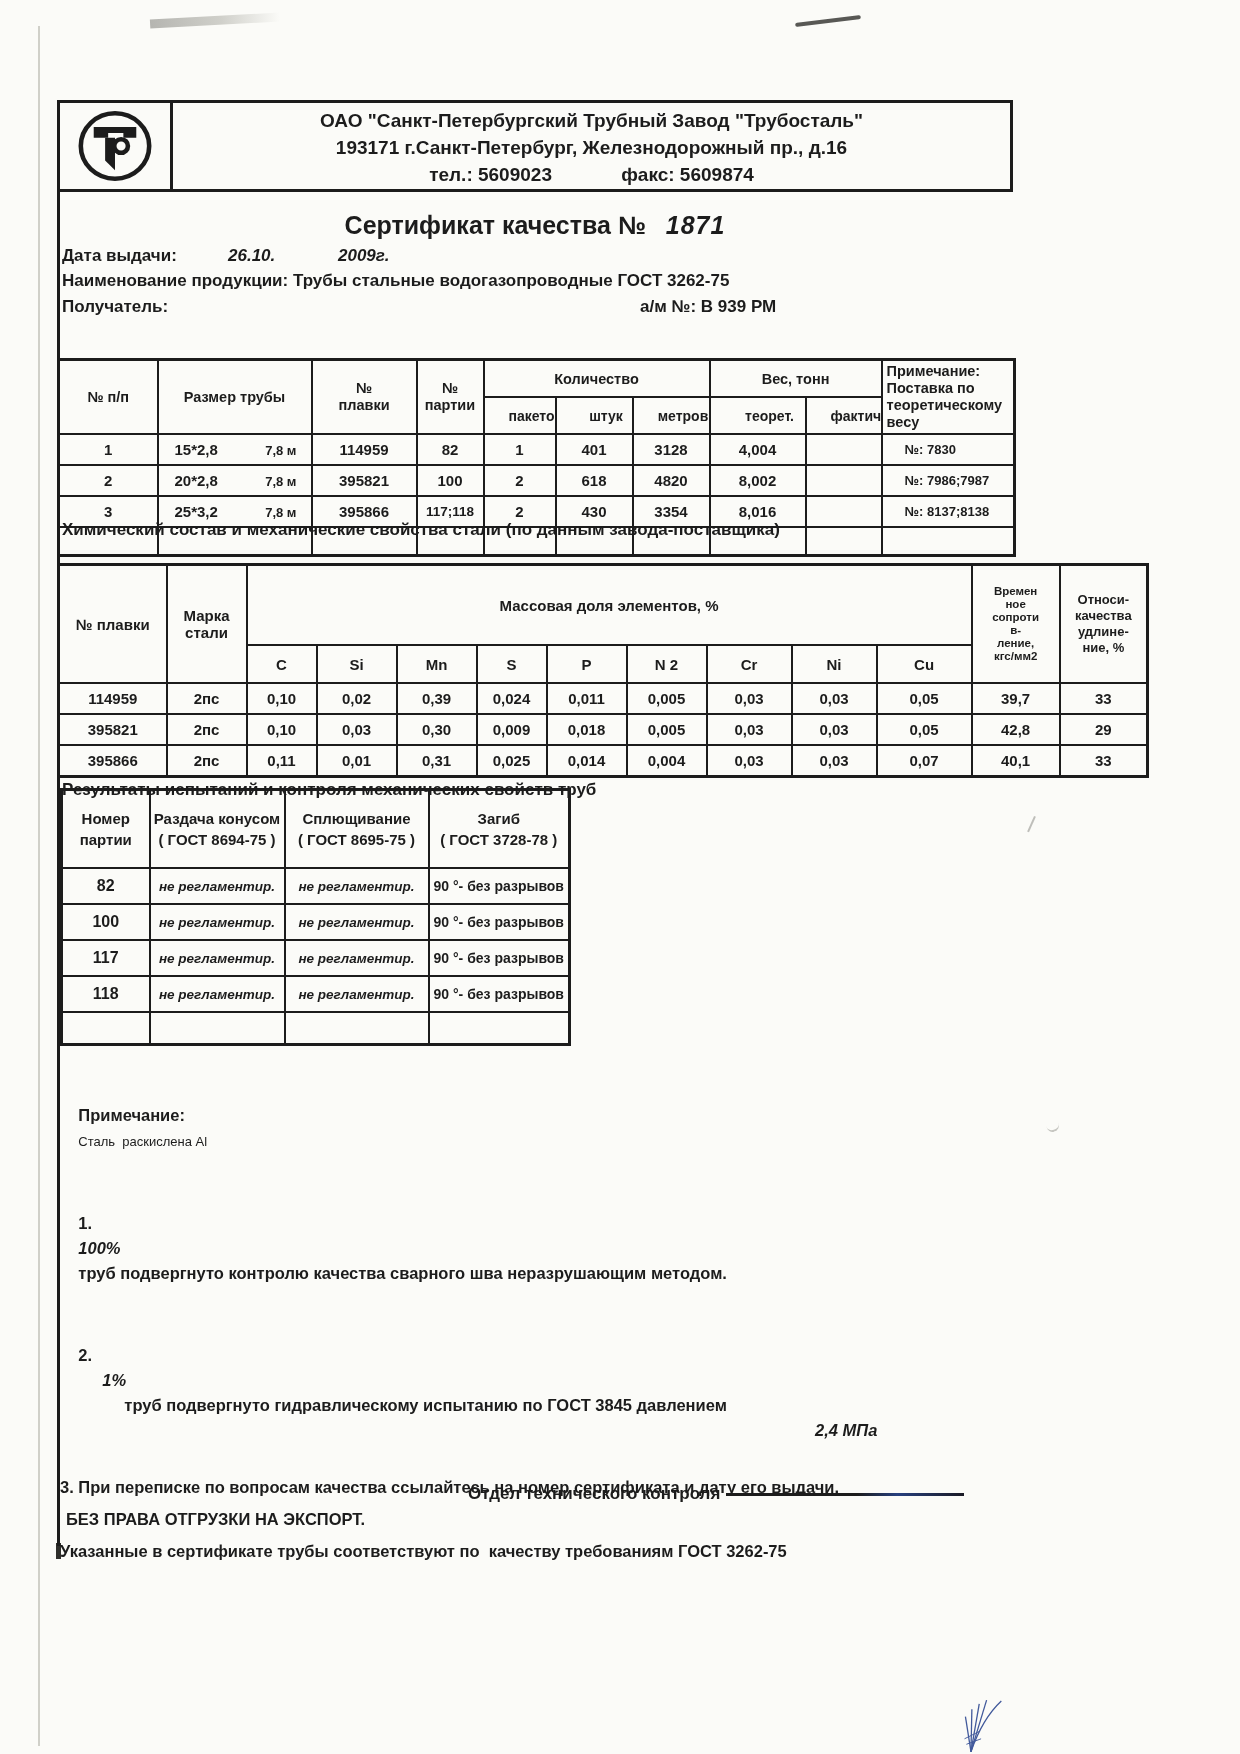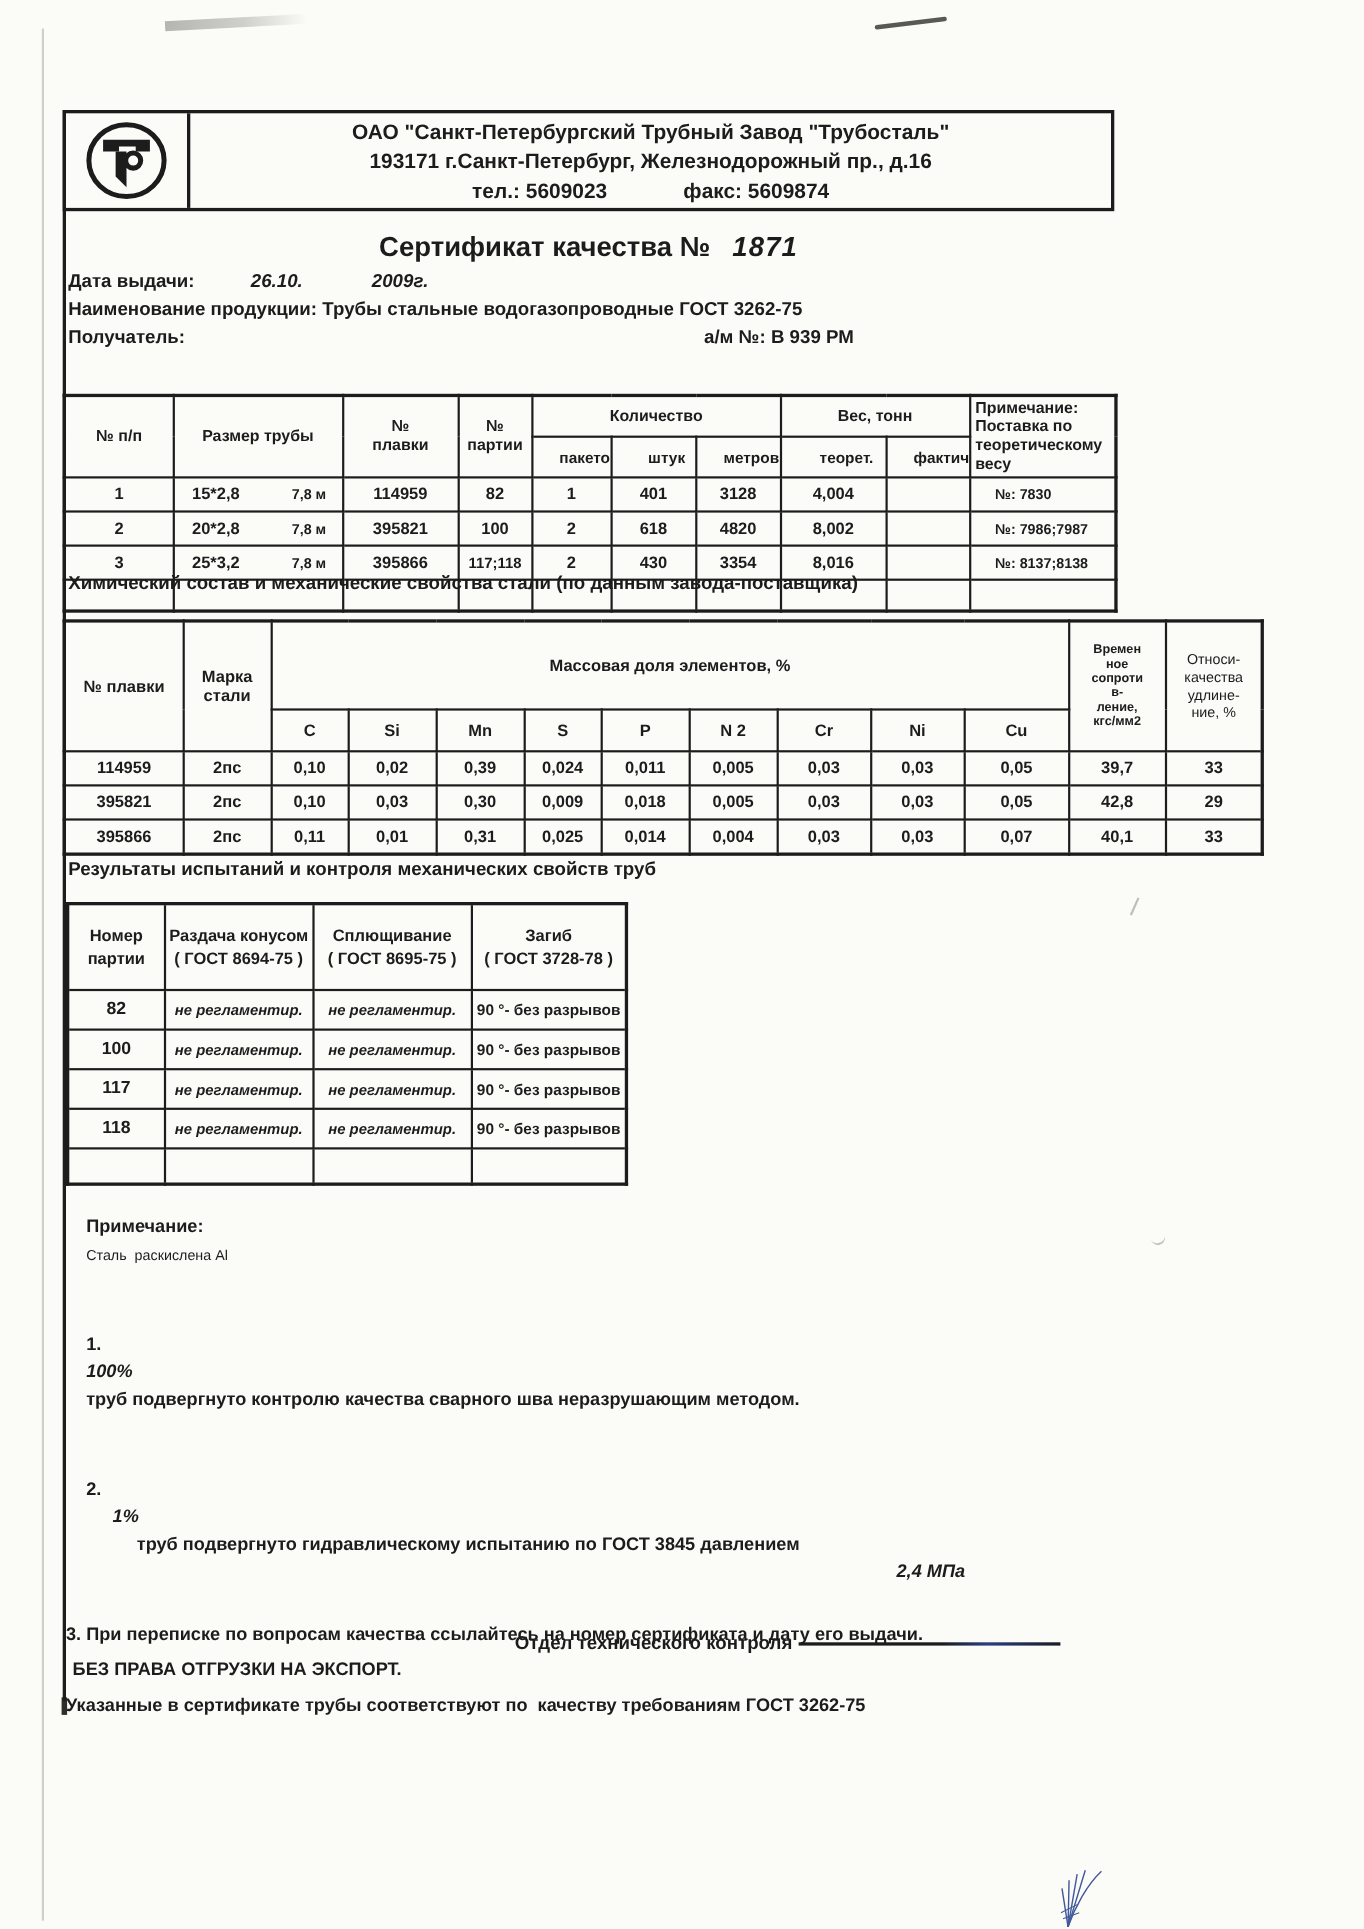--- a/index.html
+++ b/index.html
@@ -54,24 +54,24 @@
   .small-batch{font-size:13.5px;}
   
   .sec-title{position:absolute;left:62px;font-size:17px;font-weight:bold;white-space:nowrap;}
   
   .t2{position:absolute;left:57px;top:563px;width:1089px;font-size:15px;font-weight:bold;}
   .t2 .hr1 th{height:78px;}
   .t2 .hr2 th{height:36px;}
   .t2 tbody td{height:29px;}
   .str-h{font-size:11.5px;line-height:13px;font-weight:bold;white-space:normal;}
   .str-h span{display:block;}
-  .elo-h{font-size:13px;line-height:16px;font-weight:normal;white-space:normal;}
+  .elo-h{font-size:13px;line-height:16px;font-weight:bold;white-space:normal;}
   .elo-h span{display:block;}
   
-  .t3{position:absolute;left:60px;top:820px;width:508px;font-size:15px;font-weight:bold;}
+  .t3{position:absolute;left:60px;top:788px;width:508px;font-size:15px;font-weight:bold;}
   .t3 .hr1 th{height:76px;font-size:15px;line-height:21px;}
   .t3 tbody td{height:34px;}
   .t3 .empty td{height:30px;}
   .it{font-style:italic;font-size:13.5px;}
   .bend{font-size:14px;}
   .batch-c{font-size:16px;}
   
   .notes{position:absolute;left:60px;top:1078px;width:980px;font-size:16.5px;font-weight:bold;}
   .notes .line{position:relative;margin-bottom:7px;line-height:25px;white-space:pre-wrap;}
   .notes .reg{font-weight:normal;font-size:13px;}

